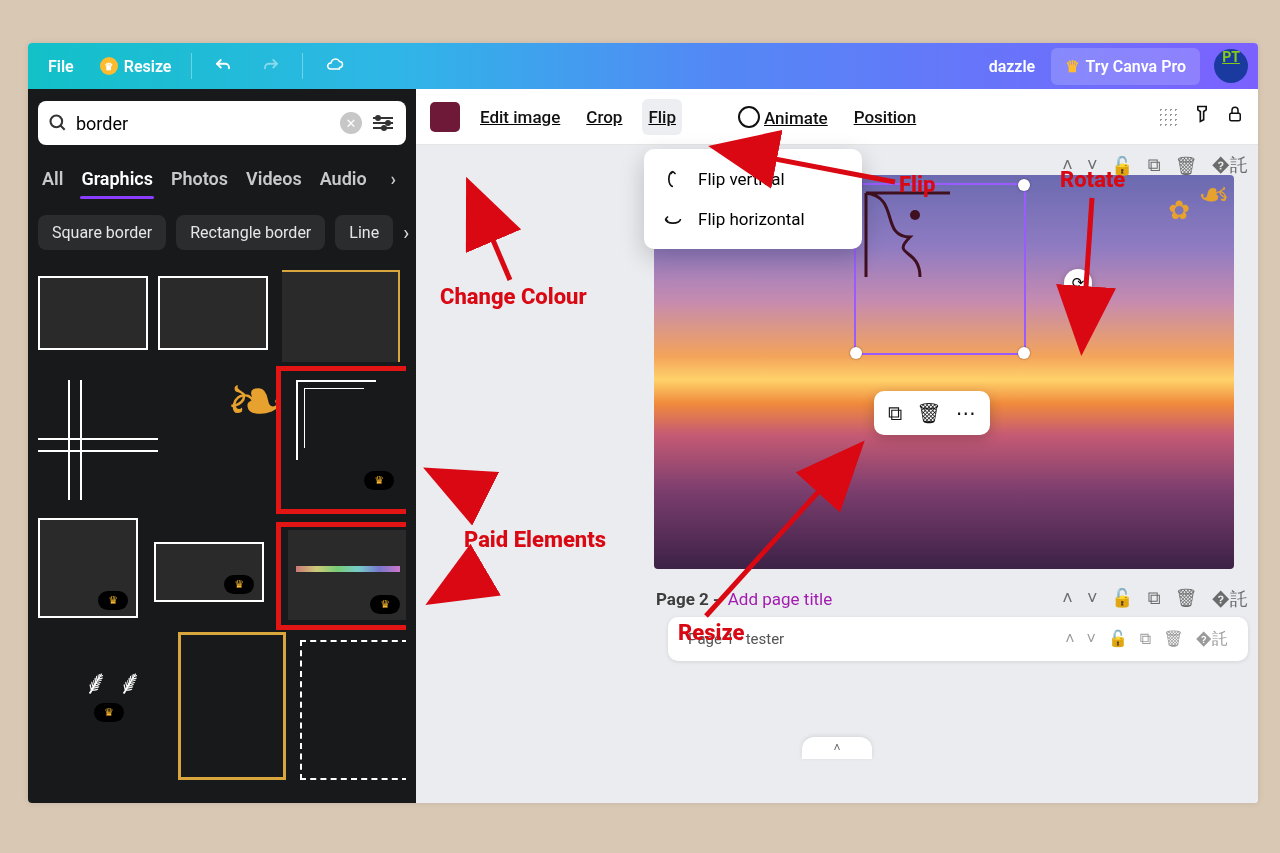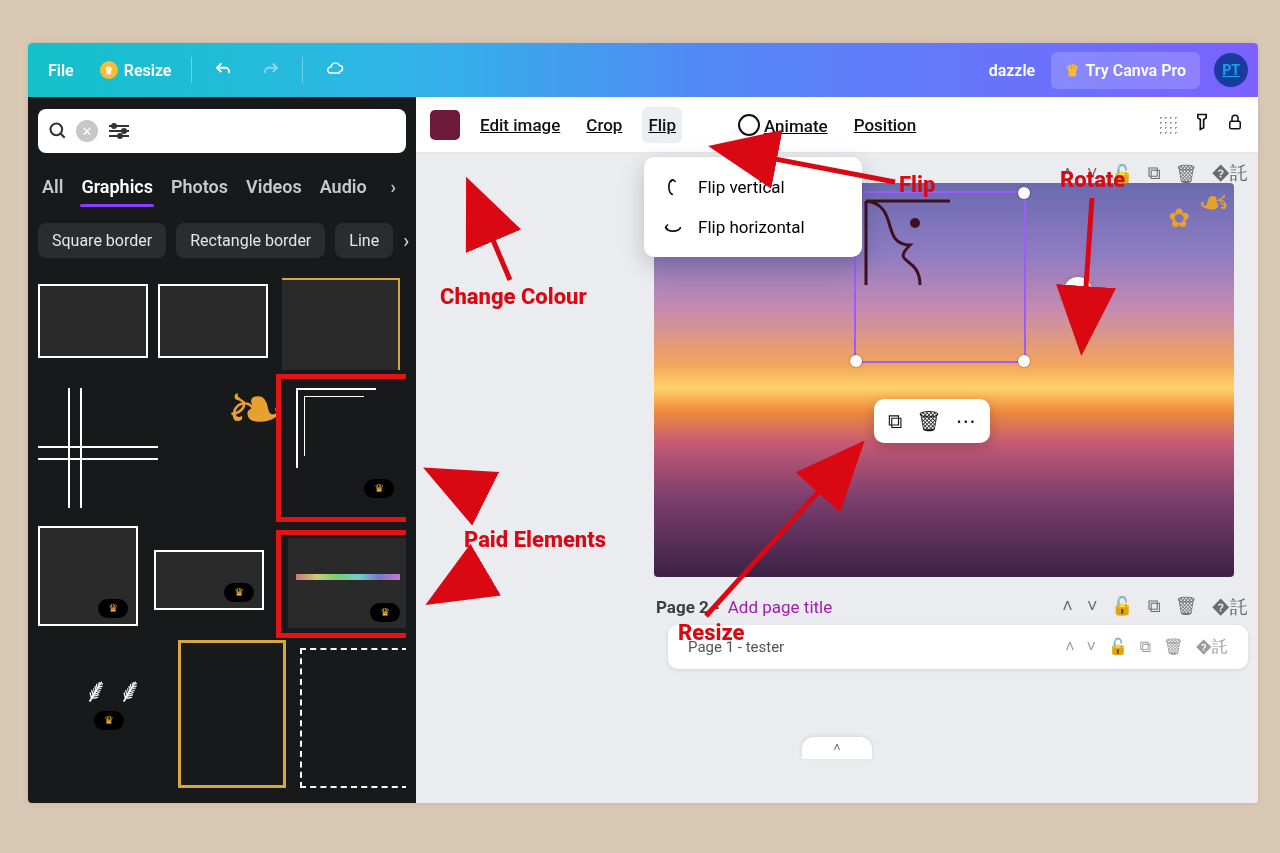--- a/index.html
+++ b/index.html
@@ -1,26 +1,26 @@
 <!DOCTYPE html>
 <html><head>
 <meta charset="utf-8">
 <style>
   * { box-sizing: border-box; margin: 0; padding: 0; font-family: -apple-system, BlinkMacSystemFont, "Segoe UI", Roboto, Arial, sans-serif; }
   body { background: #d9c8b4; width: 1280px; height: 853px; overflow: hidden; position: relative; }
   .app-window { position: absolute; left: 28px; top: 43px; width: 1230px; height: 760px; background: #fff; border-radius: 4px; overflow: hidden; box-shadow: 0 0 6px rgba(0,0,0,.1); display: flex; flex-direction: column; }
 
   
-  .topbar { height: 54px; background: linear-gradient(90deg, #12c1c8 0%, #2fb6e7 30%, #5289f5 55%, #7b61ff 100%); display: flex; align-items: center; color: #fff; font-weight: 600; font-size: 16px; padding: 0 10px; gap: 6px; }
+  .topbar { height: 46px; background: linear-gradient(90deg, #12c1c8 0%, #2fb6e7 30%, #5289f5 55%, #7b61ff 100%); display: flex; align-items: center; color: #fff; font-weight: 600; font-size: 16px; padding: 0 10px; gap: 6px; }
   .topbar .btn { display: flex; align-items: center; gap: 6px; padding: 8px 10px; border-radius: 4px; cursor: pointer; }
   .divider { width: 1px; height: 26px; background: rgba(255,255,255,.35); margin: 0 4px; }
   .crown { width: 18px; height: 18px; background: #fdbb2d; border-radius: 50%; display: inline-flex; align-items: center; justify-content: center; font-size: 10px; color: #fff; }
   .spacer { flex: 1; }
   .trybtn { background: rgba(255,255,255,.18); padding: 9px 14px; border-radius: 6px; display:flex; align-items:center; gap:6px; }
-  .avatar { width: 34px; height: 34px; border-radius: 50%; background: #1b3aa0; color:#0ea5e9; display:flex; align-items:center; justify-content:center; font-size:14px; font-weight:700; margin-left:8px;text-decoration:underline; }
+  .avatar { width: 34px; height: 34px; border-radius: 50%; background: #1b3aa0; color:#84cc16; display:flex; justify-content:center; font-size:14px; font-weight:700; margin-left:8px;text-decoration:underline; }
 
   
   .main { flex:1; display:flex; overflow:hidden; }
 
   
   .left { width: 388px; background:#18191b; color:#fff; display:flex; flex-direction:column; padding:12px 10px 0 10px; position:relative; }
   .searchbox { background:#fff; color:#222; border-radius:8px; height:44px; display:flex; align-items:center; padding:0 10px; gap:8px; }
   .searchbox input { flex:1; border:none; outline:none; font-size:18px; background:transparent; }
   .clearcirc { width:22px; height:22px; border-radius:50%; background:#c7c7c7; display:flex; align-items:center; justify-content:center; color:#fff; font-size:13px; }
   .filtericon { width:26px; display:flex; flex-direction:column; align-items:center; gap:3px; }
@@ -132,20 +132,21 @@
   </div>
 
   <div class="main">
 
     <div class="left">
       <div class="searchbox">
         <svg width="20" height="20" viewBox="0 0 24 24" fill="none" stroke="#333" stroke-width="2.5">
             <circle cx="10" cy="10" r="7"></circle>
             <line x1="20" y1="20" x2="15" y2="15"></line>
           </svg>
+        <input value="border" style="">
         <div class="clearcirc">✕</div>
         <div class="filtericon">
             <span></span>
             <span></span>
             <span></span>
           </div>
       </div>
 
       <div class="tabs">
         <span class="tab">All</span>

